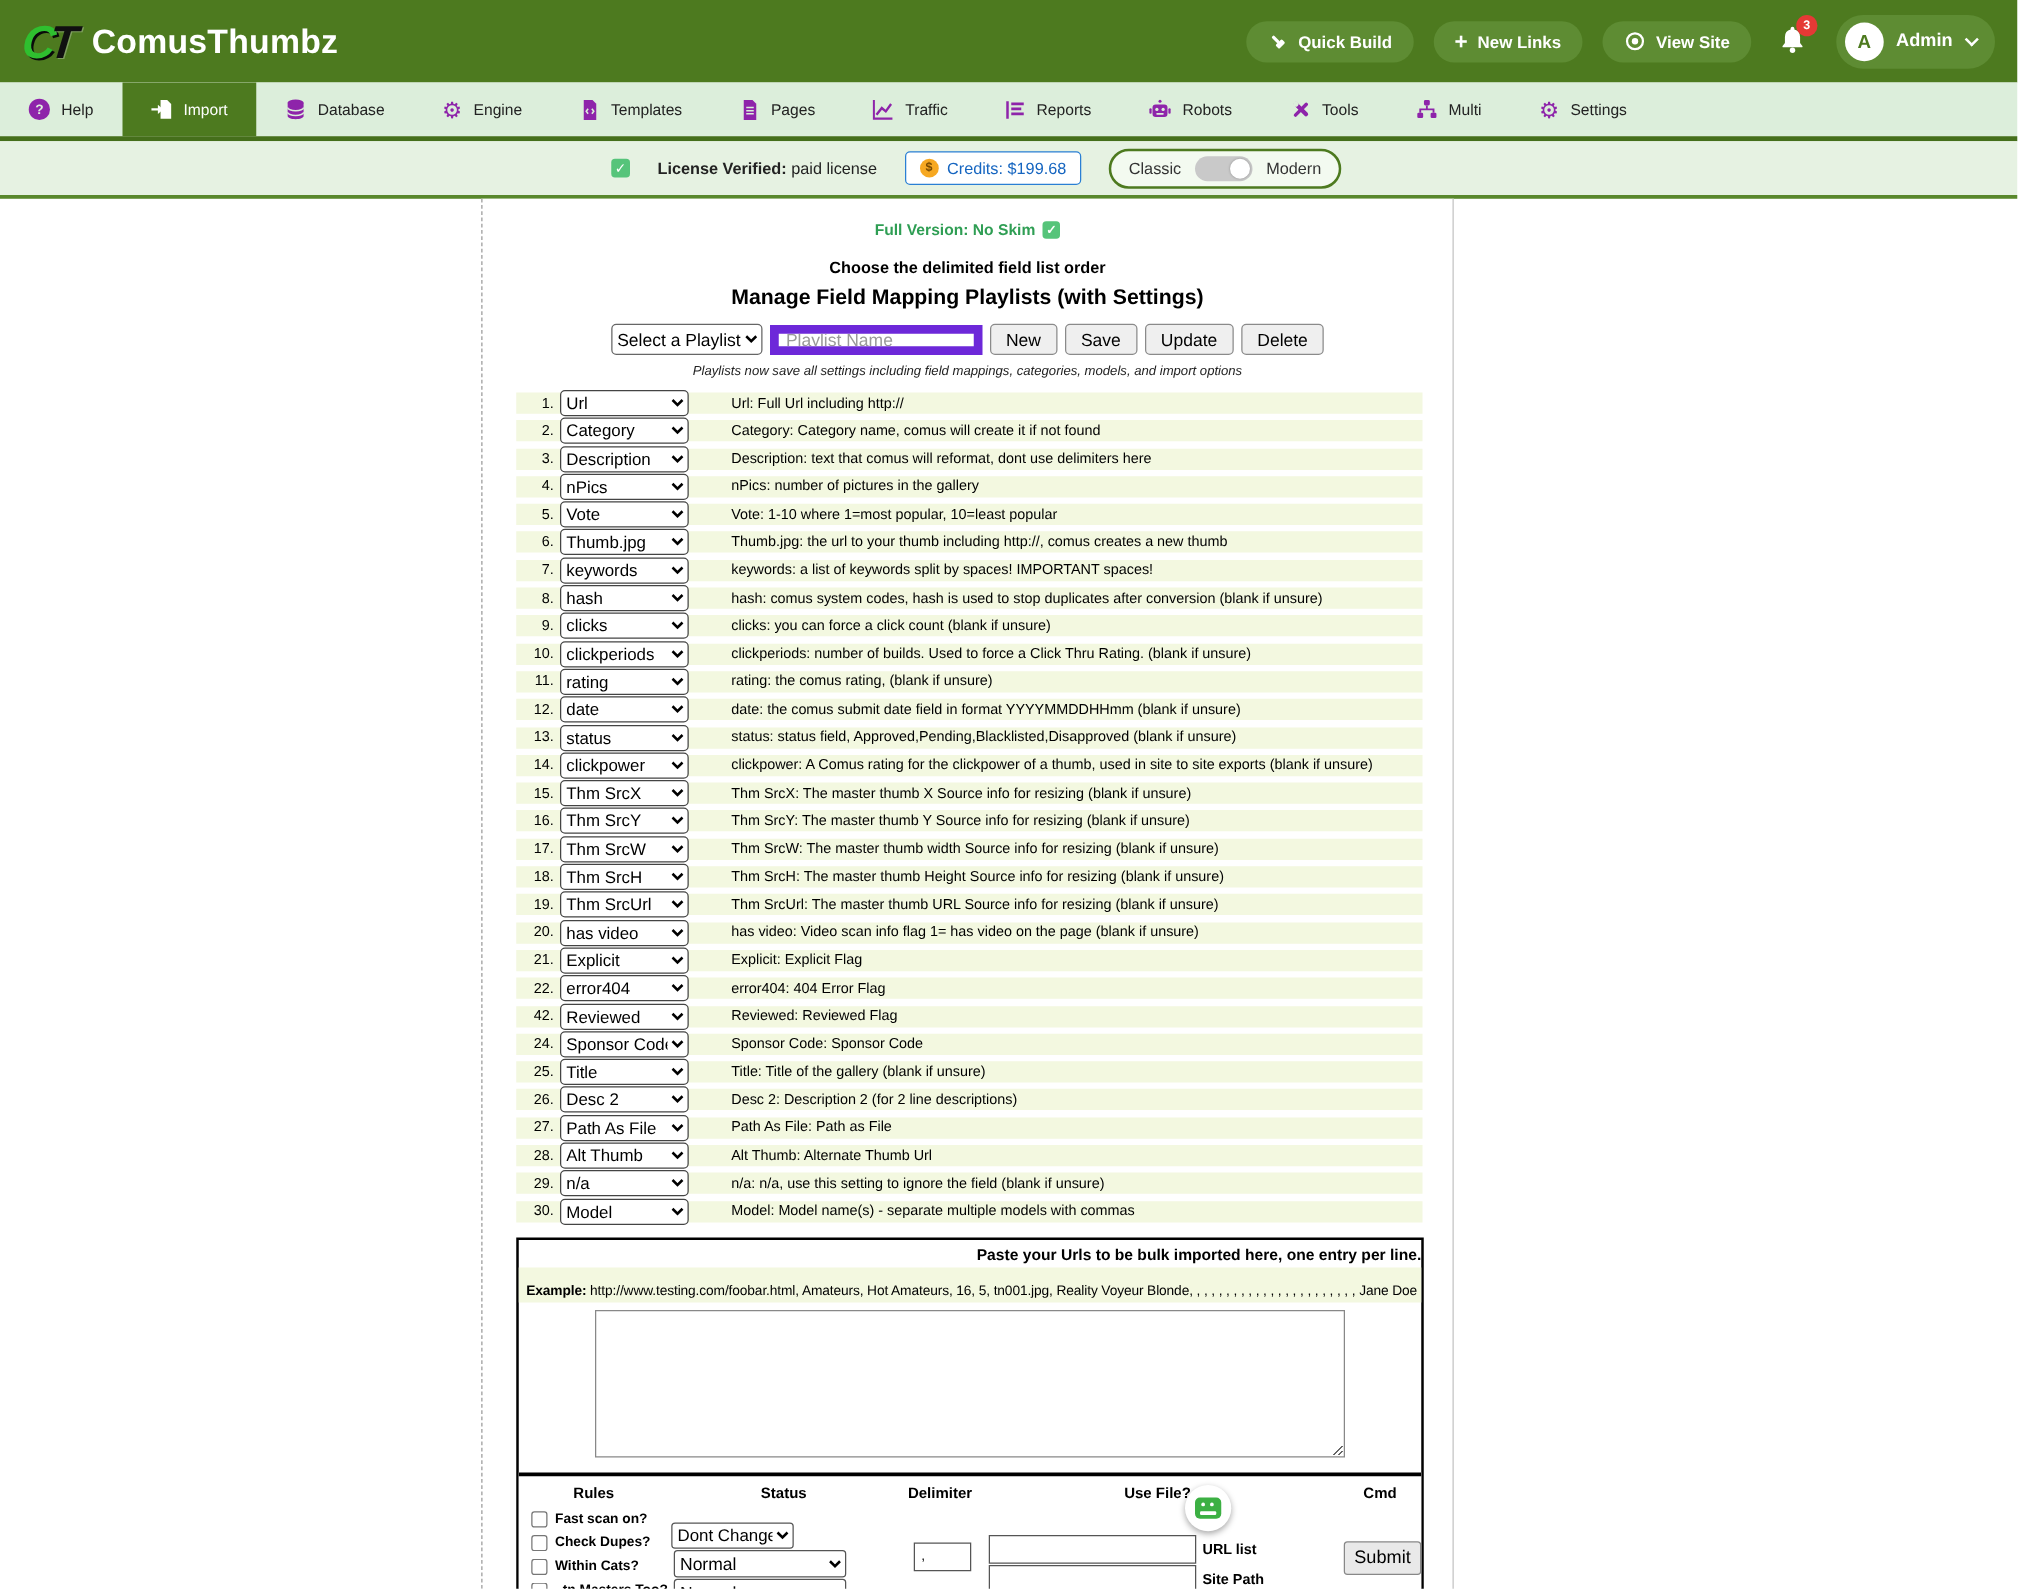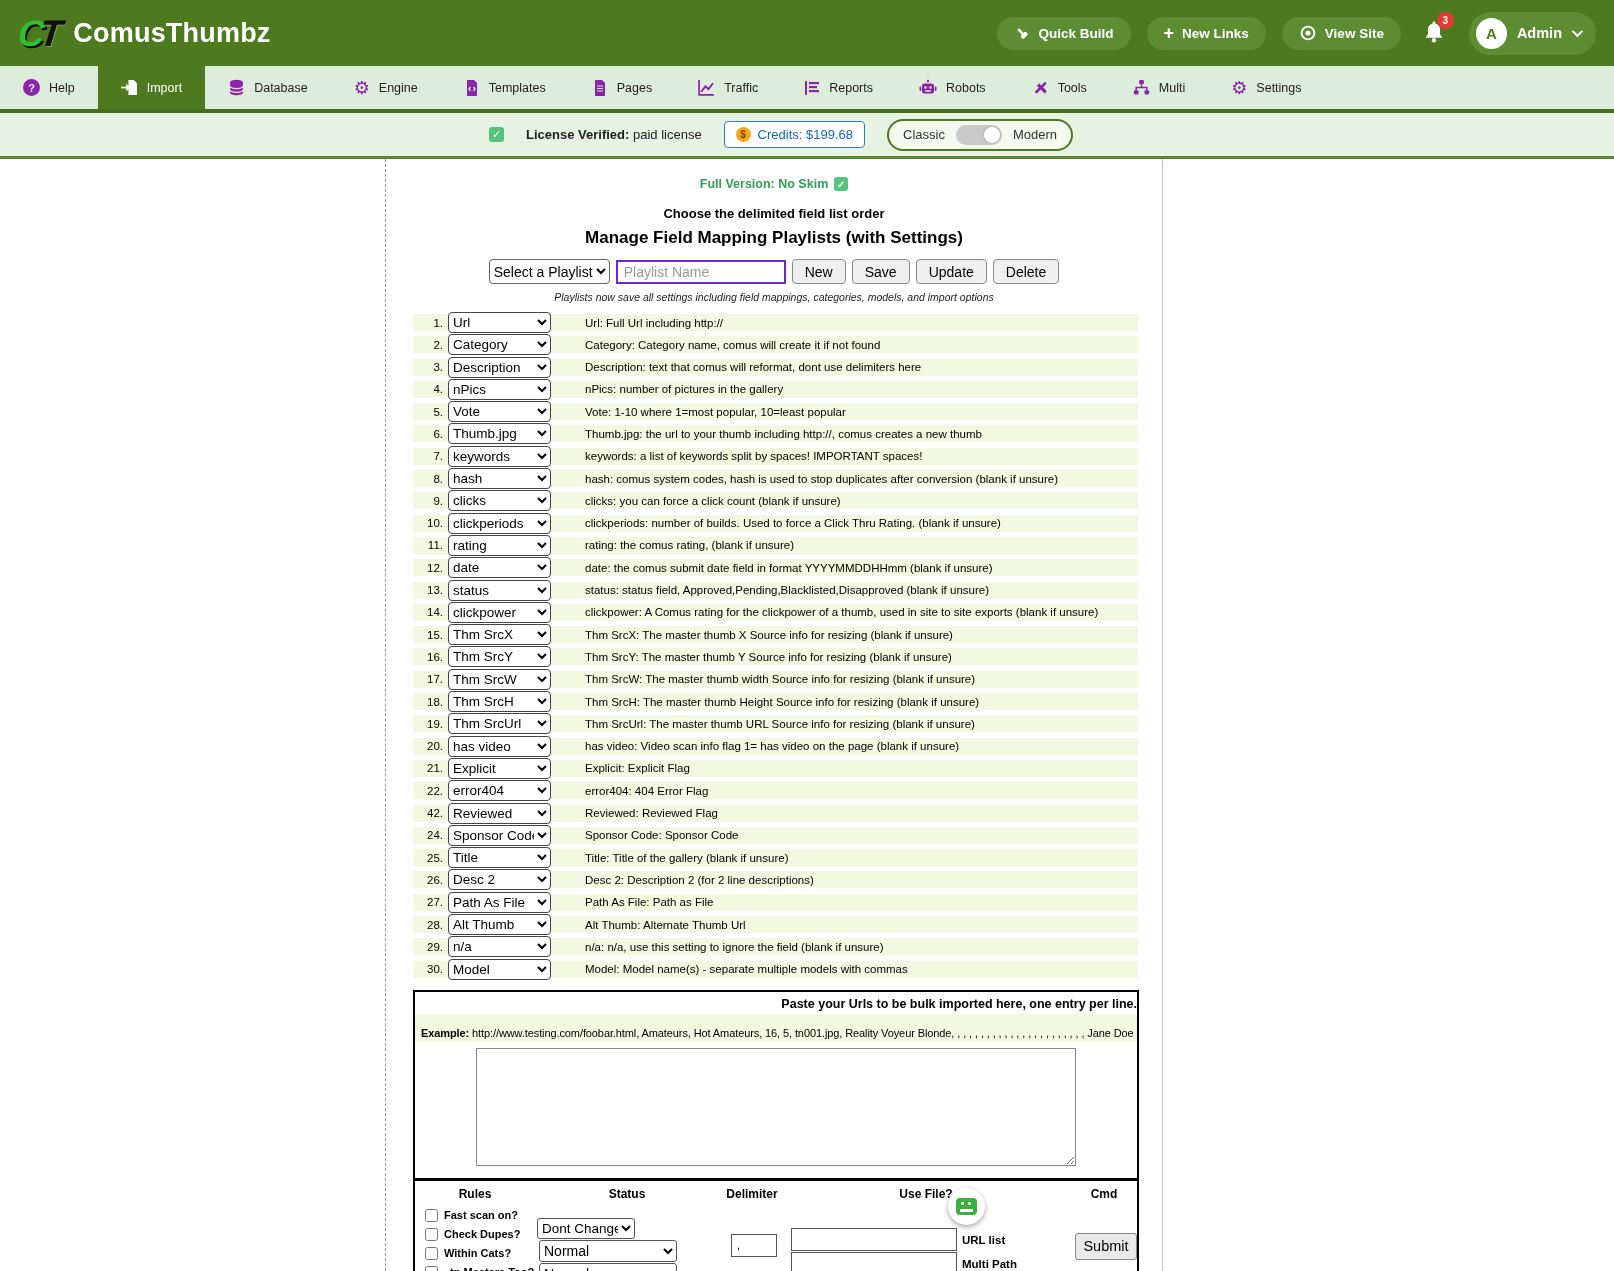--- a/index.html
+++ b/index.html
@@ -45,21 +45,21 @@
   .knob { position:absolute; right:2px; top:2px; width:16px; height:16px; border-radius:50%; background:#fff; box-shadow:0 0 2px rgba(0,0,0,.3); }
 
   
   .content { margin-left:385px; width:778px; border-left:1px dashed #9a9a9a; border-right:1px solid #c4c4c4; padding:18px 0 26px 0; background:#fff; }
   .fullver { display:flex; justify-content:center; align-items:center; gap:6px; color:#2f9e54; font-size:12.5px; font-weight:600; }
   .fv-check { width:14px; height:14px; background:#56c47a; border-radius:3px; color:#fff; font-size:10px; display:flex; align-items:center; justify-content:center; }
   .sub { text-align:center; font-weight:bold; font-size:13px; margin-top:15px; color:#000; }
   .h1 { text-align:center; font-weight:bold; font-size:17px; margin-top:7px; color:#000; }
   .controls { display:flex; justify-content:center; align-items:center; gap:6px; margin-top:11px; }
   .controls select { height:25px; font-size:14px; border:1.5px solid #666; border-radius:4px; background:#fff; font-family:inherit; }
-  .controls input { height:24px; width:170px; font-size:14px; border:2px solid #6d28d9; padding:0 6px; color:#333; font-family:inherit; }
+  .controls input { height:24px; width:170px; font-size:14px; border:7px solid #6d28d9; padding:0 6px; color:#333; font-family:inherit; }
   .controls input::placeholder { color:#9a9a9a; }
   .controls button { height:25px; padding:0 12px; font-size:14px; background:#efefef; border:1px solid #8a8a8a; border-radius:4px; cursor:pointer; font-family:inherit; color:#000; }
   .note { text-align:center; font-style:italic; font-size:10.5px; margin-top:7px; color:#222; }
 
   
   .rows { margin:11px 0 0 27px; width:725px; }
   .frow { display:flex; align-items:center; height:17px; margin-bottom:5.3px; background:#f3f8e0; }
   .rnum { width:30px; text-align:right; font-size:11.5px; margin-right:5px; flex:none; color:#000; }
   .frow select { width:103px; height:21px; font-size:13.5px; border:1.5px solid #444; border-radius:4px; background:#fff; flex:none; font-family:inherit; }
   .rdesc { margin-left:34px; font-size:11.5px; white-space:nowrap; color:#000;text-align:center; }
@@ -496,19 +496,19 @@
       <div class="robot">
         <span class="rface">
           <span class="eye e1"></span>
             <span class="eye e2"></span>
             <span class="mouth"></span>
         </span>
       </div>
       <input class="uf-input1" type="text" style="">
       <input class="uf-input2" type="text" style="">
       <span class="uf-label1">URL list</span>
-      <span class="uf-label2">Multi Path</span>
+      <span class="uf-label2">Site Path</span>
 
       <button class="submit-btn">Submit</button>
     </div>
   </div>
 
 </div>
 
 </body></html>

